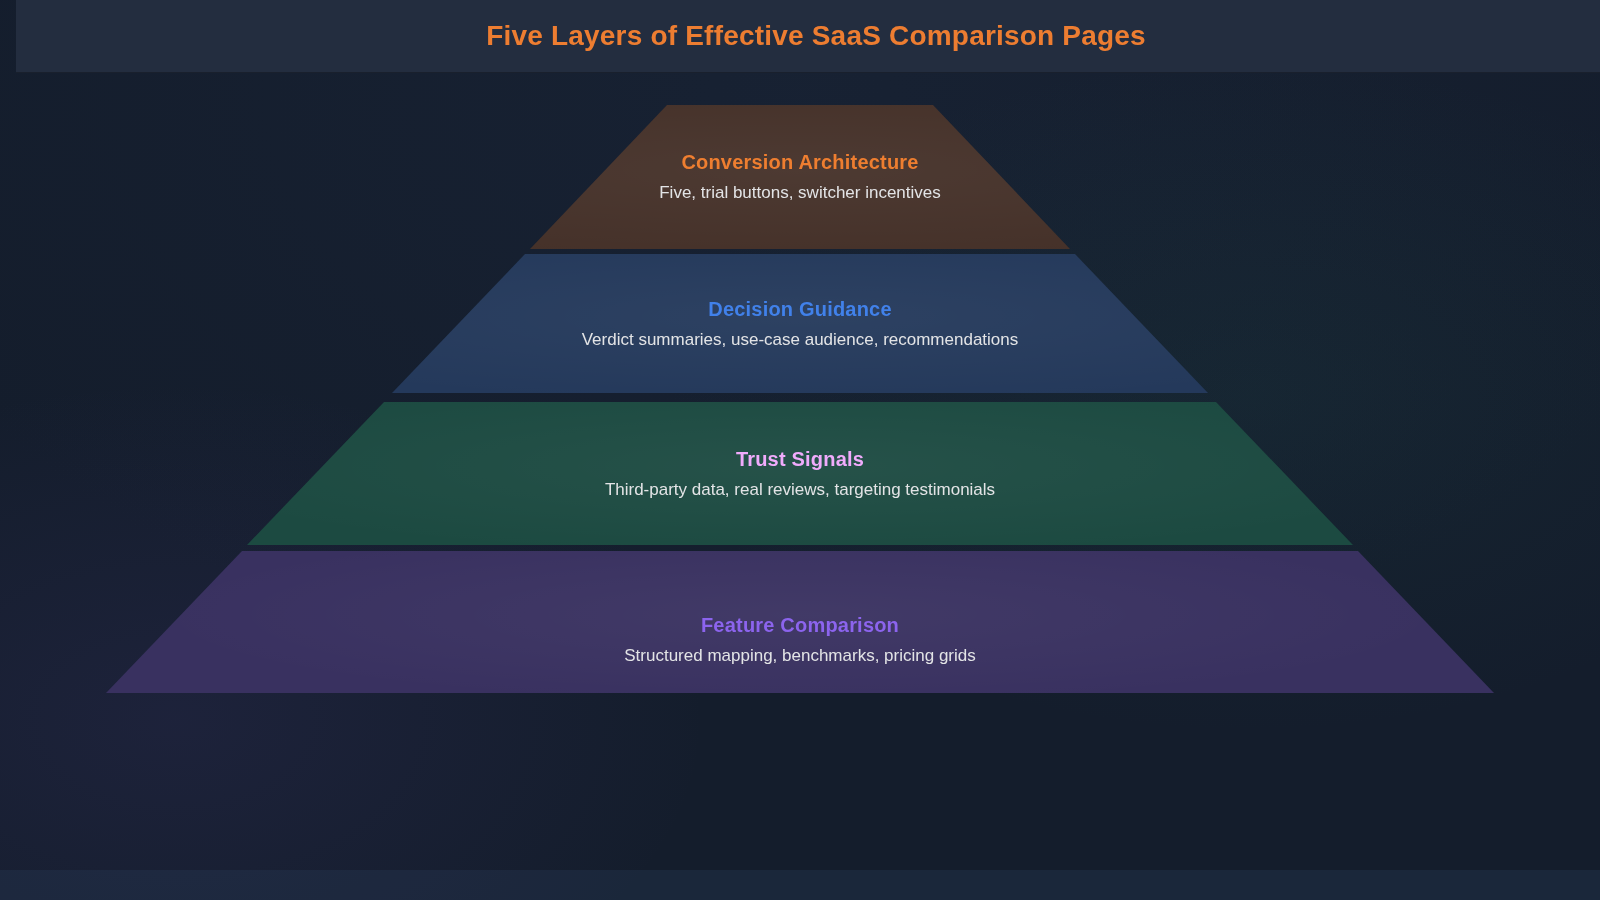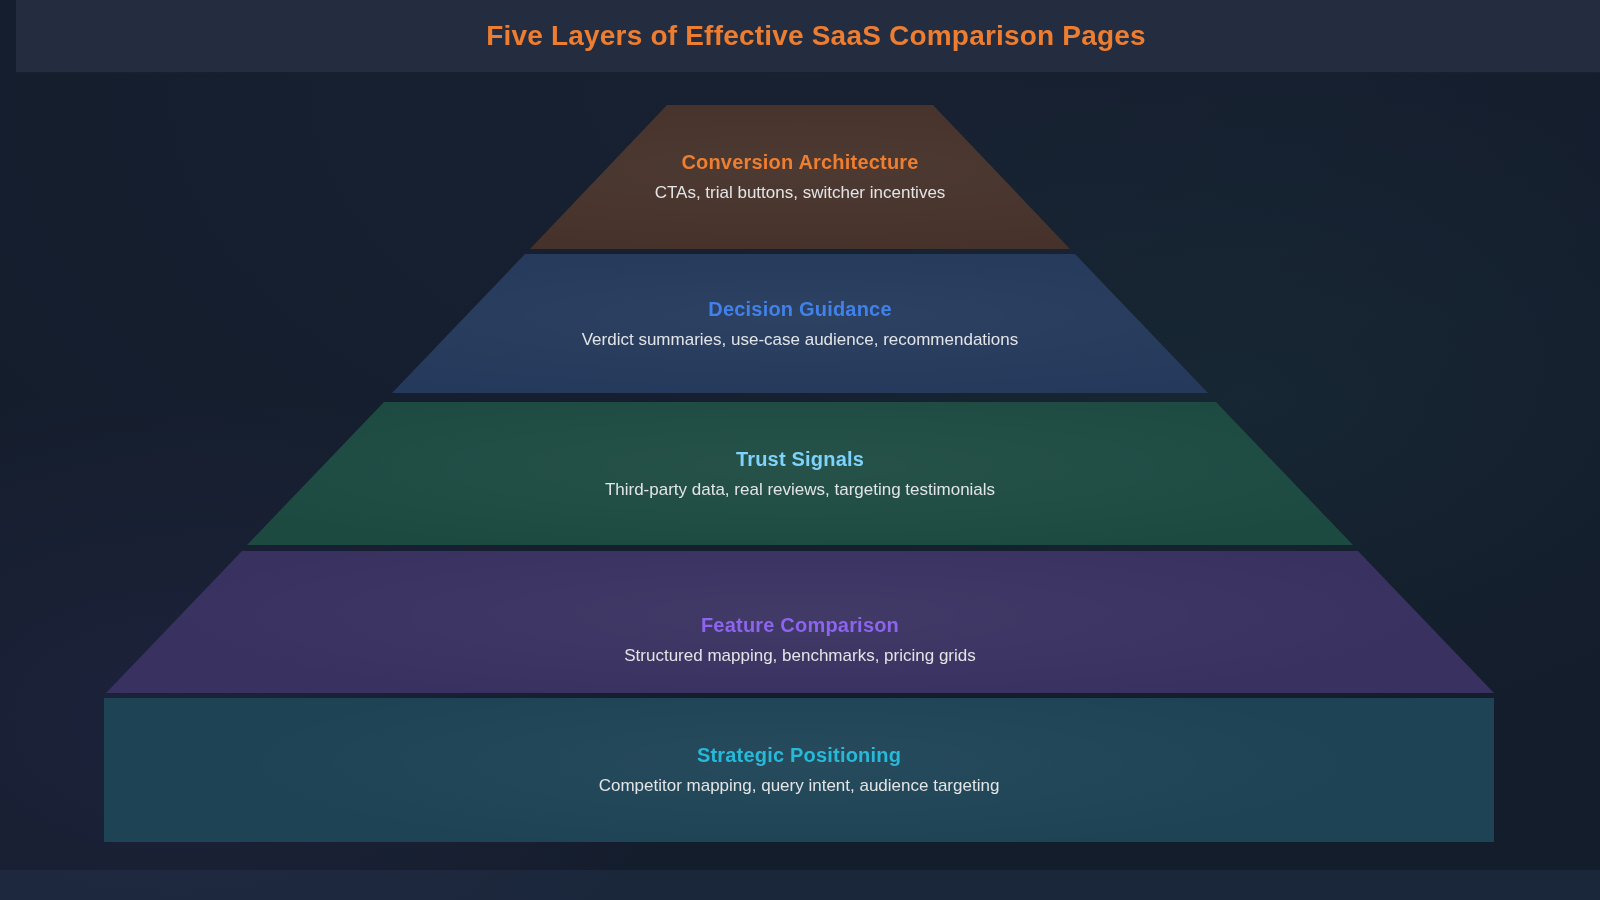--- a/index.html
+++ b/index.html
@@ -92,38 +92,34 @@
 <body>
 
 <div class="canvas">
 
   <div class="header">
     <div class="header-title" style="color: rgb(237, 125, 49);">Five Layers of Effective SaaS Comparison Pages</div>
   </div>
 
   <div class="layer layer-1" style="background-color: rgb(69, 49, 41);">
     <div class="layer-title" style="color: rgb(238, 126, 48);">Conversion Architecture</div>
-    <div class="layer-subtitle" style="color: rgb(227, 228, 230);">CTAs, trial buttons, switcher incentives</div>
+    <div class="layer-subtitle" style="color: rgb(227, 228, 230);">Five, trial buttons, switcher incentives</div>
   </div>
 
   <div class="layer layer-2" style="background-color: rgb(36, 57, 91);">
     <div class="layer-title" style="color: rgb(65, 129, 234);">Decision Guidance</div>
     <div class="layer-subtitle" style="color: rgb(227, 228, 230);">Verdict summaries, use-case audience, recommendations</div>
   </div>
 
   <div class="layer layer-3" style="background-color: rgb(28, 74, 65);">
-    <div class="layer-title" style="color: #7dd3fc;">Trust Signals</div>
+    <div class="layer-title" style="color: #f0abfc;">Trust Signals</div>
     <div class="layer-subtitle" style="color: rgb(227, 228, 230);">Third-party data, real reviews, targeting testimonials</div>
   </div>
 
   <div class="layer layer-4" style="background-color: rgb(57, 49, 96);">
     <div class="layer-title" style="color: rgb(140, 100, 238); margin-top: 35px;">Feature Comparison</div>
     <div class="layer-subtitle" style="color: rgb(227, 228, 230);">Structured mapping, benchmarks, pricing grids</div>
   </div>
 
-  <div class="layer layer-5" style="background-color: rgb(29, 67, 85);">
-    <div class="layer-title" style="color: rgb(39, 185, 217);">Strategic Positioning</div>
-    <div class="layer-subtitle" style="color: rgb(227, 228, 230);">Competitor mapping, query intent, audience targeting</div>
-  </div>
 
   <div class="footer-band"></div>
 
 </div>
 
 </body></html>

